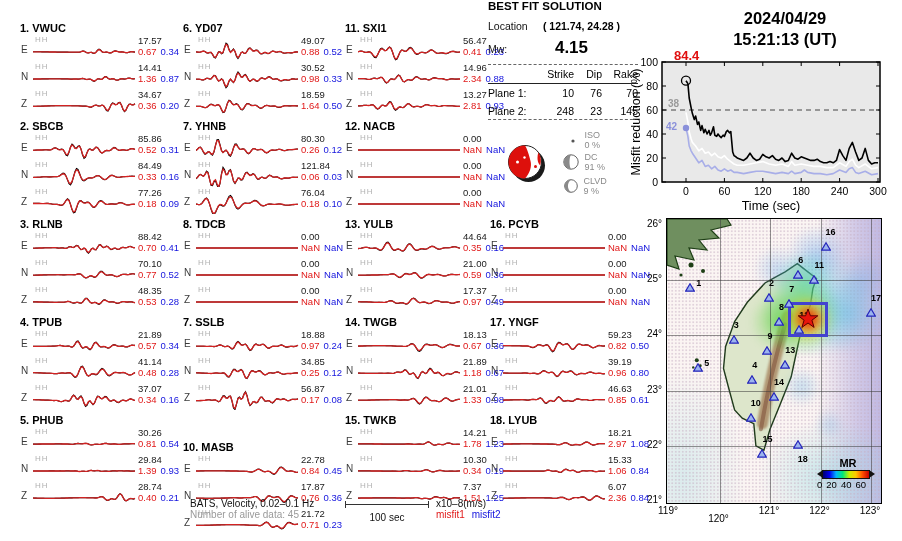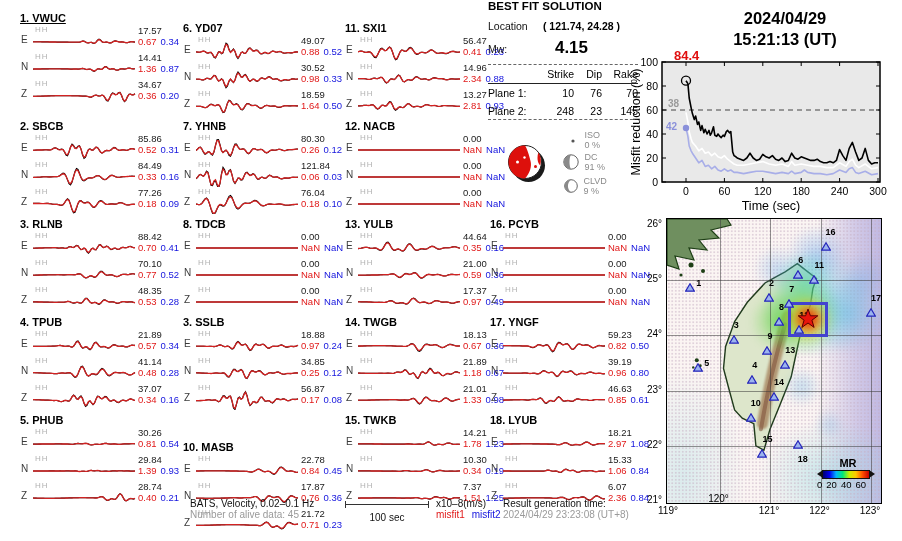--- a/index.html
+++ b/index.html
@@ -61,21 +61,21 @@
      background:linear-gradient(90deg,#00006e,#0000f0,#00b4ff,#00e878,#c8f000,#ffc800,#ff5000,#c80000);}
   .cb-arrow{position:absolute;top:-1px;width:0;height:0;border-top:4.5px solid transparent;border-bottom:4.5px solid transparent;}
   #cb-ticks{display:flex;gap:4px;margin-top:0px;font-size:9.5px;color:#000;}
 </style>
 </head>
 <body>
 
 <div id="root">
 
   <div id="wave-area">
-      <div class="station" style="left: 20px; top: 12px; text-decoration: underline;">
+      <div class="station" style="left: 20px; top: 22px;">
         <div class="st-header">1.  VWUC</div>
         <div class="trace">
           <span class="comp-label">E</span>
           <span class="hh">HH</span>
           <svg width="104" height="26">
             <path d="M0.0,15.8L1.5,15.8L3.0,15.8L4.5,15.8L6.0,15.8L7.5,15.8L9.0,15.9L10.5,15.9L12.0,15.9L13.5,15.9L15.0,15.9L16.5,16.0L18.0,16.0L19.5,16.0L21.0,16.0L22.5,16.0L24.0,16.1L25.5,16.1L27.0,16.1L28.5,16.1L30.0,16.1L31.5,16.1L33.0,16.1L34.5,16.1L36.0,16.2L37.5,16.2L39.0,16.3L40.5,16.2L42.0,16.2L43.5,16.2L45.0,16.3L46.5,16.2L48.0,15.7L49.5,15.1L51.0,15.1L52.5,16.0L54.0,16.8L55.5,17.0L57.0,16.5L58.5,16.4L60.0,17.1L61.5,17.4L63.0,16.2L64.5,14.2L66.0,13.1L67.5,14.0L69.0,15.7L70.5,16.5L72.0,16.3L73.5,16.0L75.0,16.4L76.5,17.0L78.0,16.9L79.5,16.1L81.0,15.1L82.5,14.9L84.0,15.3L85.5,15.8L87.0,16.0L88.5,15.9L90.0,16.0L91.5,16.4L93.0,16.7L94.5,16.7L96.0,16.2L97.5,15.8L99.0,15.7L100.5,15.9L102.0,16.1" fill="none" stroke="#000" stroke-width="1.1"></path>
             <path d="M0.0,15.8L1.5,15.8L3.0,15.8L4.5,15.8L6.0,15.9L7.5,15.9L9.0,15.9L10.5,15.9L12.0,15.9L13.5,15.9L15.0,15.9L16.5,16.0L18.0,16.0L19.5,16.0L21.0,16.0L22.5,16.0L24.0,16.1L25.5,16.1L27.0,16.1L28.5,16.1L30.0,16.1L31.5,16.1L33.0,16.1L34.5,16.1L36.0,16.2L37.5,16.2L39.0,16.2L40.5,16.2L42.0,16.2L43.5,16.2L45.0,16.2L46.5,16.1L48.0,15.7L49.5,15.2L51.0,15.3L52.5,16.0L54.0,16.8L55.5,16.8L57.0,16.4L58.5,16.3L60.0,16.9L61.5,17.2L63.0,16.2L64.5,14.5L66.0,13.6L67.5,14.3L69.0,15.7L70.5,16.4L72.0,16.2L73.5,16.0L75.0,16.3L76.5,16.9L78.0,16.8L79.5,16.1L81.0,15.3L82.5,15.0L84.0,15.4L85.5,15.8L87.0,16.0L88.5,15.9L90.0,16.0L91.5,16.3L93.0,16.7L94.5,16.6L96.0,16.2L97.5,15.8L99.0,15.7L100.5,15.9L102.0,16.1" fill="none" stroke="#d32222" stroke-width="1.3"></path>
           </svg>
           <div class="nums">
             <div class="amp">17.57</div>
@@ -374,21 +374,21 @@
             <path d="M0.0,16.0L1.5,16.0L3.0,16.0L4.5,16.0L6.0,16.0L7.5,16.0L9.0,16.0L10.5,16.0L12.0,16.0L13.5,16.0L15.0,16.0L16.5,16.0L18.0,16.0L19.5,16.0L21.0,16.0L22.5,16.0L24.0,16.0L25.5,16.0L27.0,16.0L28.5,16.0L30.0,16.0L31.5,16.0L33.0,16.0L34.5,16.0L36.0,16.0L37.5,16.0L39.0,16.0L40.5,16.0L42.0,16.0L43.5,16.0L45.0,16.0L46.5,16.0L48.0,16.0L49.5,16.0L51.0,16.0L52.5,16.0L54.0,16.0L55.5,16.0L57.0,16.0L58.5,16.0L60.0,16.0L61.5,16.0L63.0,16.0L64.5,16.0L66.0,16.0L67.5,16.0L69.0,16.0L70.5,16.0L72.0,16.0L73.5,16.0L75.0,16.0L76.5,16.0L78.0,16.0L79.5,16.0L81.0,16.0L82.5,16.0L84.0,16.0L85.5,16.0L87.0,16.0L88.5,16.0L90.0,16.0L91.5,16.0L93.0,16.0L94.5,16.0L96.0,16.0L97.5,16.0L99.0,16.0L100.5,16.0L102.0,16.0" fill="none" stroke="#000" stroke-width="1.1"></path>
             <path d="M0.0,16.0L1.5,16.0L3.0,16.0L4.5,16.0L6.0,16.0L7.5,16.0L9.0,16.0L10.5,16.0L12.0,16.0L13.5,16.0L15.0,16.0L16.5,16.0L18.0,16.0L19.5,16.0L21.0,16.0L22.5,16.0L24.0,16.0L25.5,16.0L27.0,16.0L28.5,16.0L30.0,16.0L31.5,16.0L33.0,16.0L34.5,16.0L36.0,16.0L37.5,16.0L39.0,16.0L40.5,16.0L42.0,16.0L43.5,16.0L45.0,16.0L46.5,16.0L48.0,16.0L49.5,16.0L51.0,16.0L52.5,16.0L54.0,16.0L55.5,16.0L57.0,16.0L58.5,16.0L60.0,16.0L61.5,16.0L63.0,16.0L64.5,16.0L66.0,16.0L67.5,16.0L69.0,16.0L70.5,16.0L72.0,16.0L73.5,16.0L75.0,16.0L76.5,16.0L78.0,16.0L79.5,16.0L81.0,16.0L82.5,16.0L84.0,16.0L85.5,16.0L87.0,16.0L88.5,16.0L90.0,16.0L91.5,16.0L93.0,16.0L94.5,16.0L96.0,16.0L97.5,16.0L99.0,16.0L100.5,16.0L102.0,16.0" fill="none" stroke="#d32222" stroke-width="1.3"></path>
           </svg>
           <div class="nums">
             <div class="amp">0.00</div>
             <div><span class="m1">NaN</span><span class="m2">NaN</span></div>
           </div>
         </div>
       </div>
       <div class="station" style="left: 183px; top: 316px;">
-        <div class="st-header">3.  SSLB</div>
+        <div class="st-header">7.  SSLB</div>
         <div class="trace">
           <span class="comp-label">E</span>
           <span class="hh">HH</span>
           <svg width="104" height="26">
             <path d="M0.0,16.2L1.5,16.2L3.0,16.2L4.5,16.2L6.0,16.2L7.5,16.3L9.0,16.4L10.5,16.5L12.0,16.5L13.5,16.4L15.0,16.4L16.5,16.5L18.0,16.6L19.5,16.5L21.0,16.0L22.5,15.3L24.0,14.9L25.5,15.2L27.0,16.0L28.5,16.6L30.0,16.5L31.5,16.1L33.0,16.5L34.5,17.9L36.0,19.2L37.5,18.5L39.0,15.8L40.5,12.7L42.0,11.5L43.5,12.7L45.0,14.6L46.5,15.2L48.0,14.4L49.5,14.1L51.0,15.8L52.5,18.7L54.0,20.6L55.5,19.8L57.0,17.0L58.5,14.6L60.0,13.9L61.5,14.7L63.0,15.4L64.5,15.1L66.0,14.3L67.5,14.3L69.0,15.4L70.5,17.1L72.0,18.2L73.5,18.1L75.0,17.1L76.5,16.3L78.0,16.2L79.5,16.4L81.0,16.4L82.5,15.9L84.0,15.2L85.5,14.9L87.0,15.5L88.5,16.4L90.0,17.1L91.5,17.1L93.0,16.7L94.5,16.4L96.0,16.4L97.5,16.6L99.0,16.4L100.5,15.9L102.0,15.3" fill="none" stroke="#000" stroke-width="1.1"></path>
             <path d="M0.0,16.1L1.5,16.2L3.0,16.2L4.5,16.2L6.0,16.2L7.5,16.2L9.0,16.3L10.5,16.4L12.0,16.4L13.5,16.4L15.0,16.4L16.5,16.4L18.0,16.5L19.5,16.4L21.0,16.0L22.5,15.3L24.0,15.0L25.5,15.3L27.0,16.1L28.5,16.6L30.0,16.5L31.5,16.2L33.0,16.5L34.5,17.7L36.0,18.6L37.5,18.1L39.0,15.7L40.5,13.1L42.0,12.1L43.5,13.3L45.0,14.9L46.5,15.3L48.0,14.5L49.5,14.1L51.0,15.6L52.5,18.3L54.0,20.0L55.5,19.4L57.0,17.1L58.5,14.9L60.0,14.3L61.5,14.8L63.0,15.4L64.5,15.1L66.0,14.4L67.5,14.4L69.0,15.5L70.5,17.0L72.0,18.0L73.5,17.9L75.0,17.0L76.5,16.3L78.0,16.1L79.5,16.3L81.0,16.4L82.5,15.9L84.0,15.3L85.5,15.1L87.0,15.6L88.5,16.4L90.0,16.9L91.5,16.9L93.0,16.5L94.5,16.3L96.0,16.4L97.5,16.5L99.0,16.4L100.5,15.9L102.0,15.4" fill="none" stroke="#d32222" stroke-width="1.3"></path>
           </svg>
           <div class="nums">
             <div class="amp">18.88</div>
             <div><span class="m1">0.97</span><span class="m2">0.24</span></div>
@@ -1011,21 +1011,21 @@
           </div>
         </div>
       </div>
       <div class="map-lat" style="left: 2px; top: 6px;">26°</div>
       <div class="map-lat" style="left: 2px; top: 61.2px;">25°</div>
       <div class="map-lat" style="left: 2px; top: 116.4px;">24°</div>
       <div class="map-lat" style="left: 2px; top: 171.6px;">23°</div>
       <div class="map-lat" style="left: 2px; top: 226.8px;">22°</div>
       <div class="map-lat" style="left: 2px; top: 282px;">21°</div>
       <div class="map-lon" style="left: 20px; top: 293px;">119°</div>
-      <div class="map-lon" style="left: 70.5px; top: 281px;">120°</div>
+      <div class="map-lon" style="left: 70.5px; top: 301px;">120°</div>
       <div class="map-lon" style="left: 121px; top: 293px;">121°</div>
       <div class="map-lon" style="left: 171.5px; top: 293px;">122°</div>
       <div class="map-lon" style="left: 222px; top: 293px;">123°</div>
     </div>
 
   <div class="abs" style="left:190px;top:498px">
     <div class="foot-black">BATS, Velocity, 0.02–0.1 Hz</div>
     <div class="foot-gray">Number of alive data: 45</div>
   </div>
   <div class="abs" style="left:345px;top:498px;width:84px">
@@ -1034,18 +1034,14 @@
     <div class="scalebar-tick" style="left:83px"></div>
     <div class="foot-black" style="text-align:center;margin-top:14px">100 sec</div>
   </div>
   <div class="abs" style="left:436px;top:498px">
     <div class="foot-black">x10–8(m/s)</div>
     <div style="font-size:10px">
       <span class="m1">misfit1</span>
       <span class="m2">misfit2</span>
     </div>
   </div>
-  <div class="abs" style="left:503px;top:498px">
-    <div class="foot-black">Result generation time:</div>
-    <div class="foot-gray">2024/04/29 23:23:08 (UT+8)</div>
-  </div>
 
 </div>
 
 </body></html>

